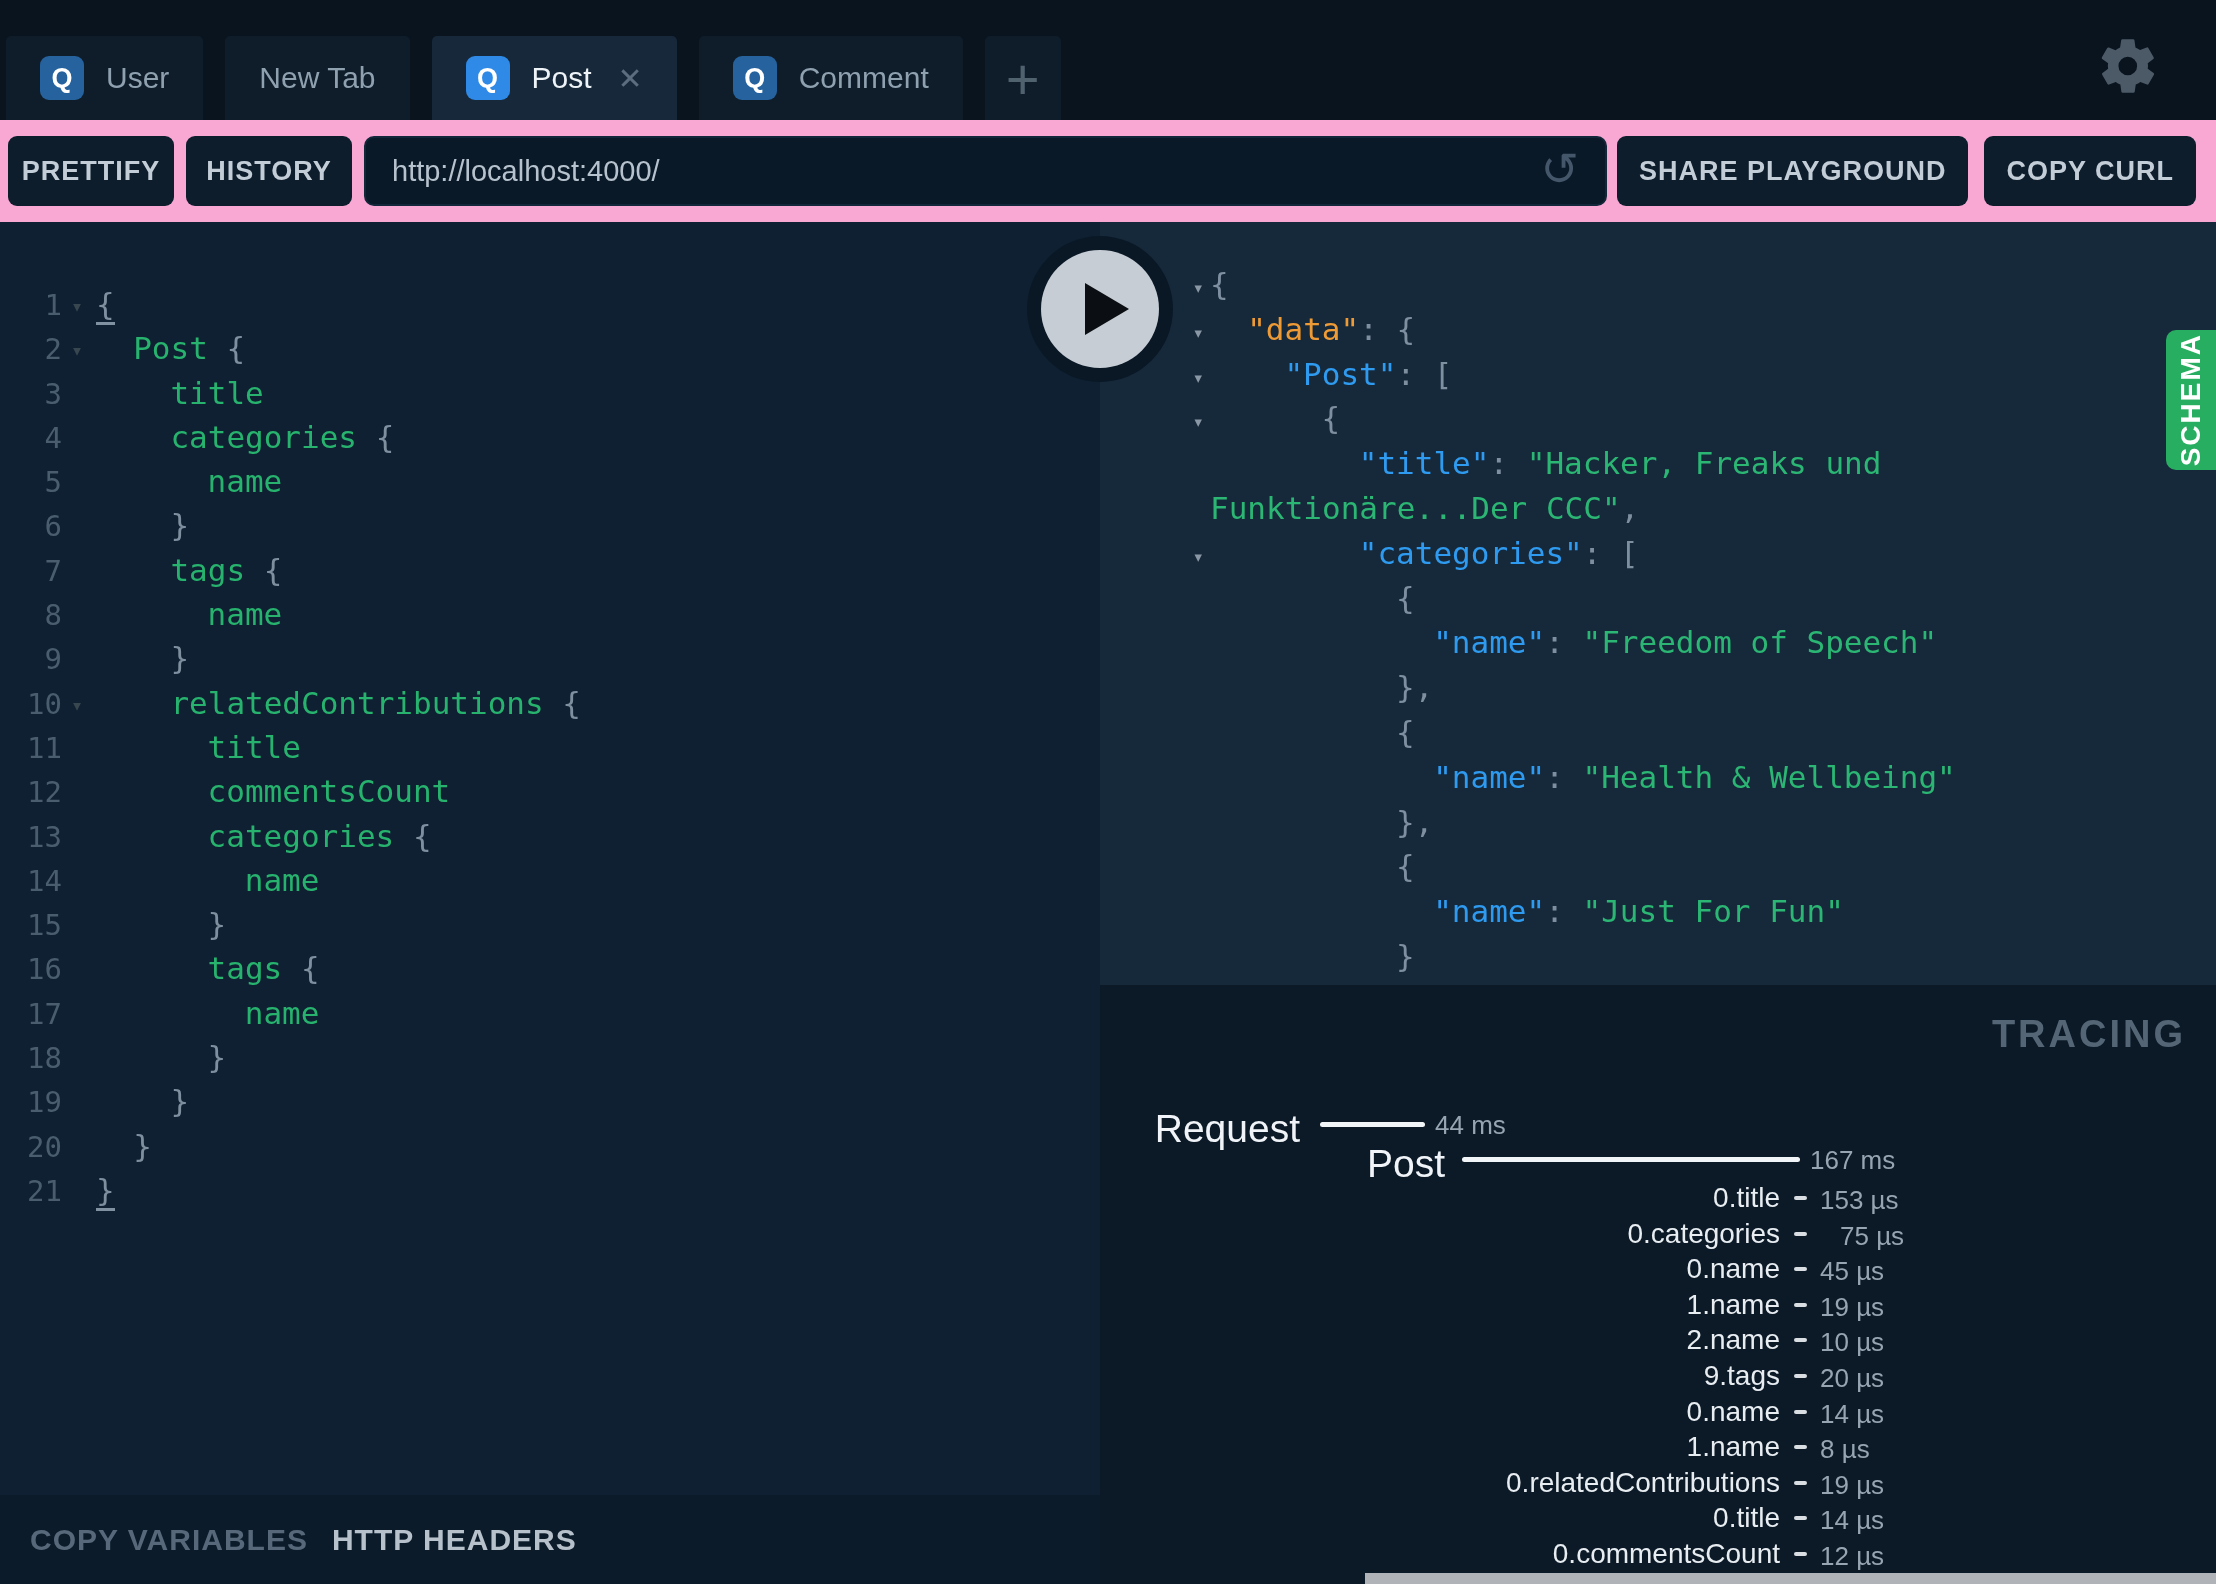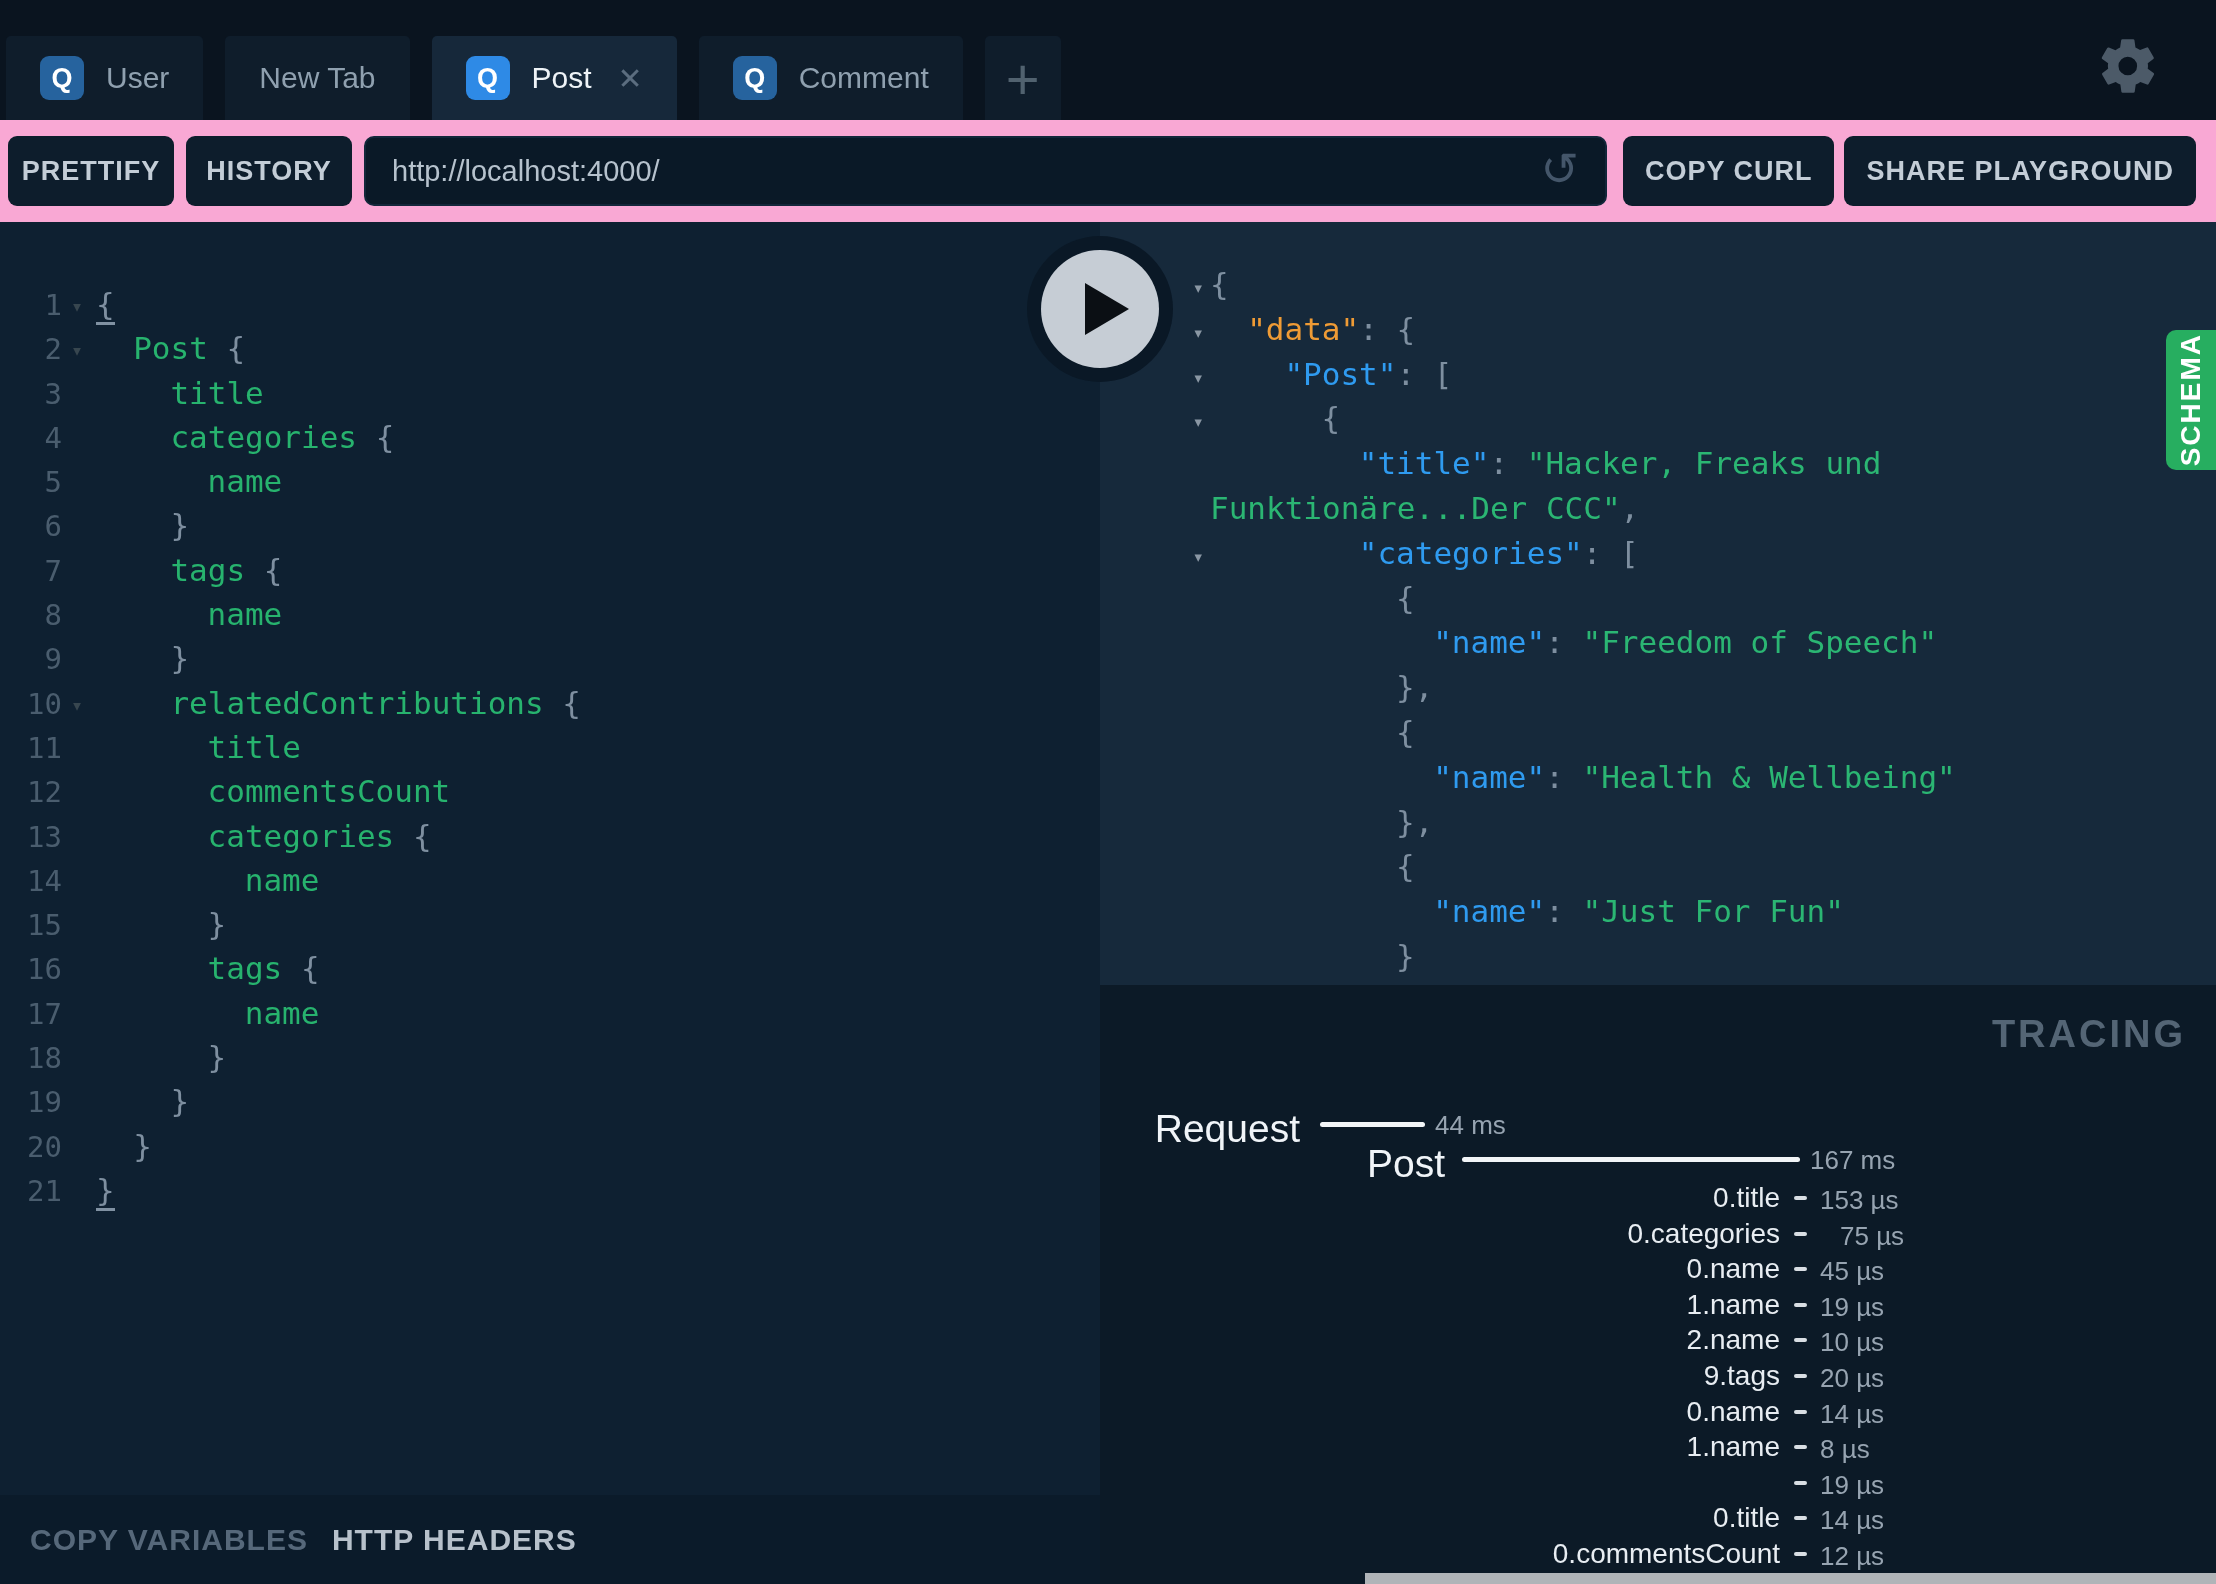--- a/index.html
+++ b/index.html
@@ -115,22 +115,22 @@
   </div>
 </div>
 
 <div class="toolbar">
   <button class="tb-btn btn-prettify">PRETTIFY</button>
   <button class="tb-btn btn-history">HISTORY</button>
   <div class="url-box">
     <span class="url-text">http://localhost:4000/</span>
     <span class="reload">↺</span>
   </div>
+  <button class="tb-btn btn-share">SHARE PLAYGROUND</button>
   <button class="tb-btn btn-copycurl">COPY CURL</button>
-  <button class="tb-btn btn-share">SHARE PLAYGROUND</button>
 </div>
 
 <div class="editor-pane">
   <div class="code" id="query-code">
       <div class="cl"><span class="num">1</span><span class="fold">▾</span><span class="lc" style="padding-left: 0px;"><span class="tk-punct tk-u">{</span></span></div>
       <div class="cl"><span class="num">2</span><span class="fold">▾</span><span class="lc" style="padding-left: 37.2px;"><span class="tk-field">Post</span><span class="tk-punct"> {</span></span></div>
       <div class="cl"><span class="num">3</span><span class="lc" style="padding-left: 74.4px;"><span class="tk-field">title</span></span></div>
       <div class="cl"><span class="num">4</span><span class="lc" style="padding-left: 74.4px;"><span class="tk-field">categories</span><span class="tk-punct"> {</span></span></div>
       <div class="cl"><span class="num">5</span><span class="lc" style="padding-left: 111.6px;"><span class="tk-field">name</span></span></div>
       <div class="cl"><span class="num">6</span><span class="lc" style="padding-left: 74.4px;"><span class="tk-punct">}</span></span></div>
@@ -226,20 +226,21 @@
         <span class="tr-label" style="width: 680px;">0.name</span>
         <span class="tr-dash"></span>
         <span class="tr-value" style="left: 720px;">14 µs</span>
       </div>
       <div class="tr-row" style="top: 446.2px;">
         <span class="tr-label" style="width: 680px;">1.name</span>
         <span class="tr-dash"></span>
         <span class="tr-value" style="left: 720px;">8 µs</span>
       </div>
       <div class="tr-row" style="top: 481.8px;">
+        <span class="tr-label" style="width: 680px;">0.relatedContributions</span>
         <span class="tr-dash"></span>
         <span class="tr-value" style="left: 720px;">19 µs</span>
       </div>
       <div class="tr-row" style="top: 517.4px;">
         <span class="tr-label" style="width: 680px;">0.title</span>
         <span class="tr-dash"></span>
         <span class="tr-value" style="left: 720px;">14 µs</span>
       </div>
       <div class="tr-row" style="top: 553px;">
         <span class="tr-label" style="width: 680px;">0.commentsCount</span>

